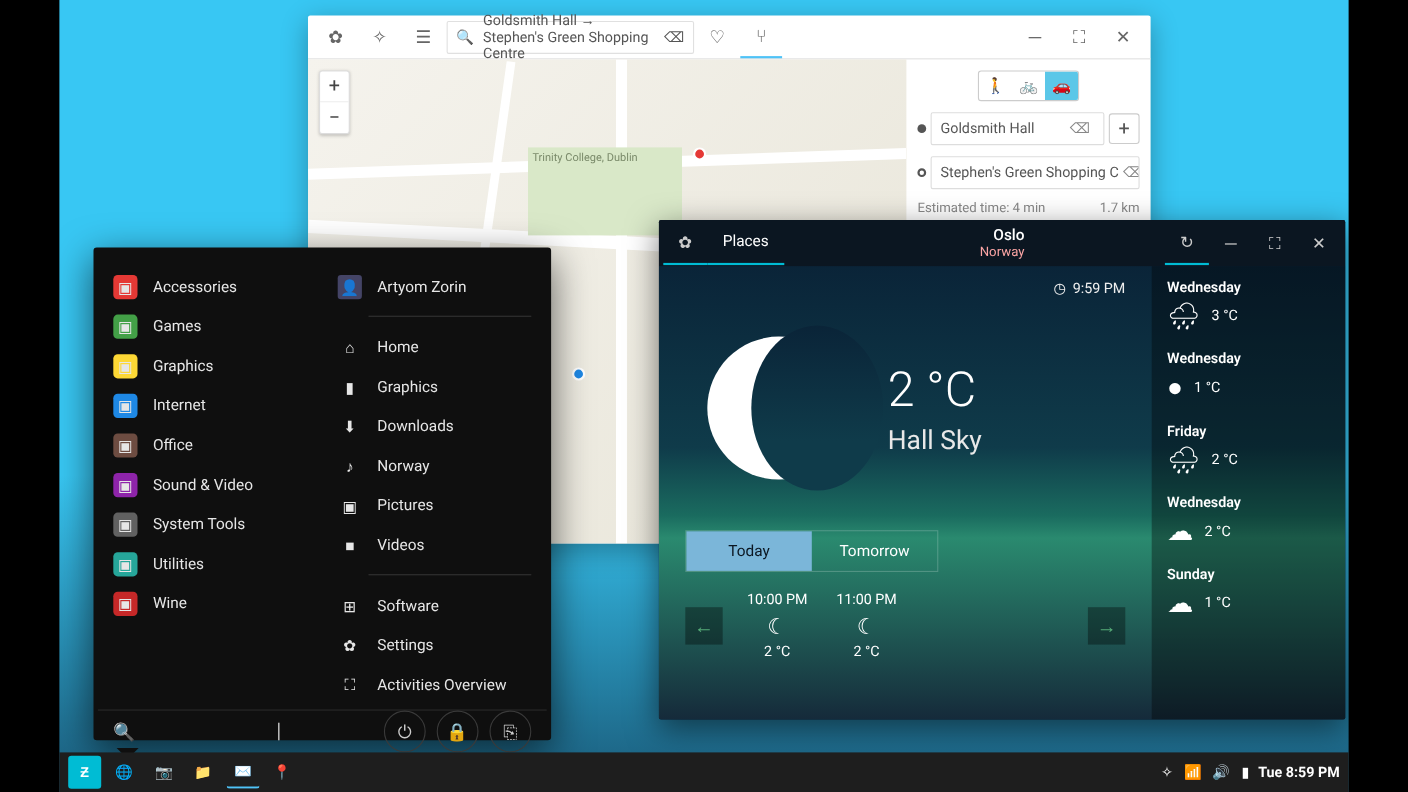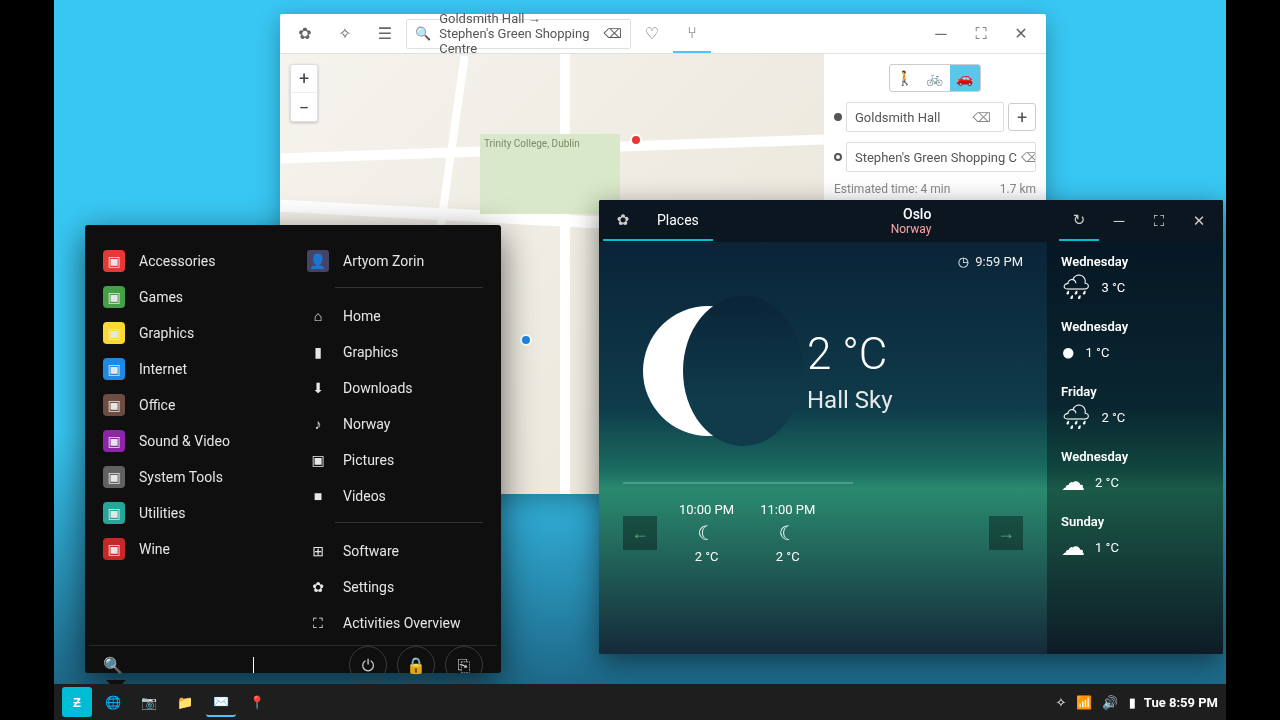--- a/index.html
+++ b/index.html
@@ -172,20 +172,22 @@
           <span>9:59 PM</span>
         </div>
       <div class="w-center">
         <div class="moon"></div>
         <div>
           <div class="w-temp">2 °C</div>
           <div class="w-desc">Hall Sky</div>
         </div>
       </div>
       <div class="w-tabs">
+        <div class="active">Today</div>
+        <div>Tomorrow</div>
       </div>
       <div class="w-hourly">
         <div class="nav">←</div>
         <div id="hourly-container" style="display:flex;gap:26px">
             <div class="w-hour">
               <div>10:00 PM</div>
               <div class="ic">☾</div>
               <div>2 °C</div>
             </div>
             <div class="w-hour">

